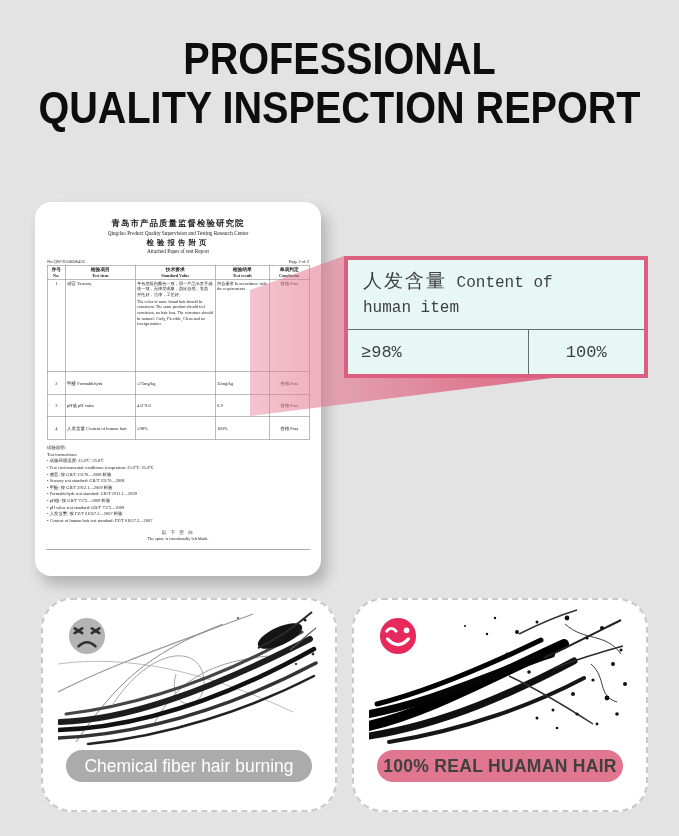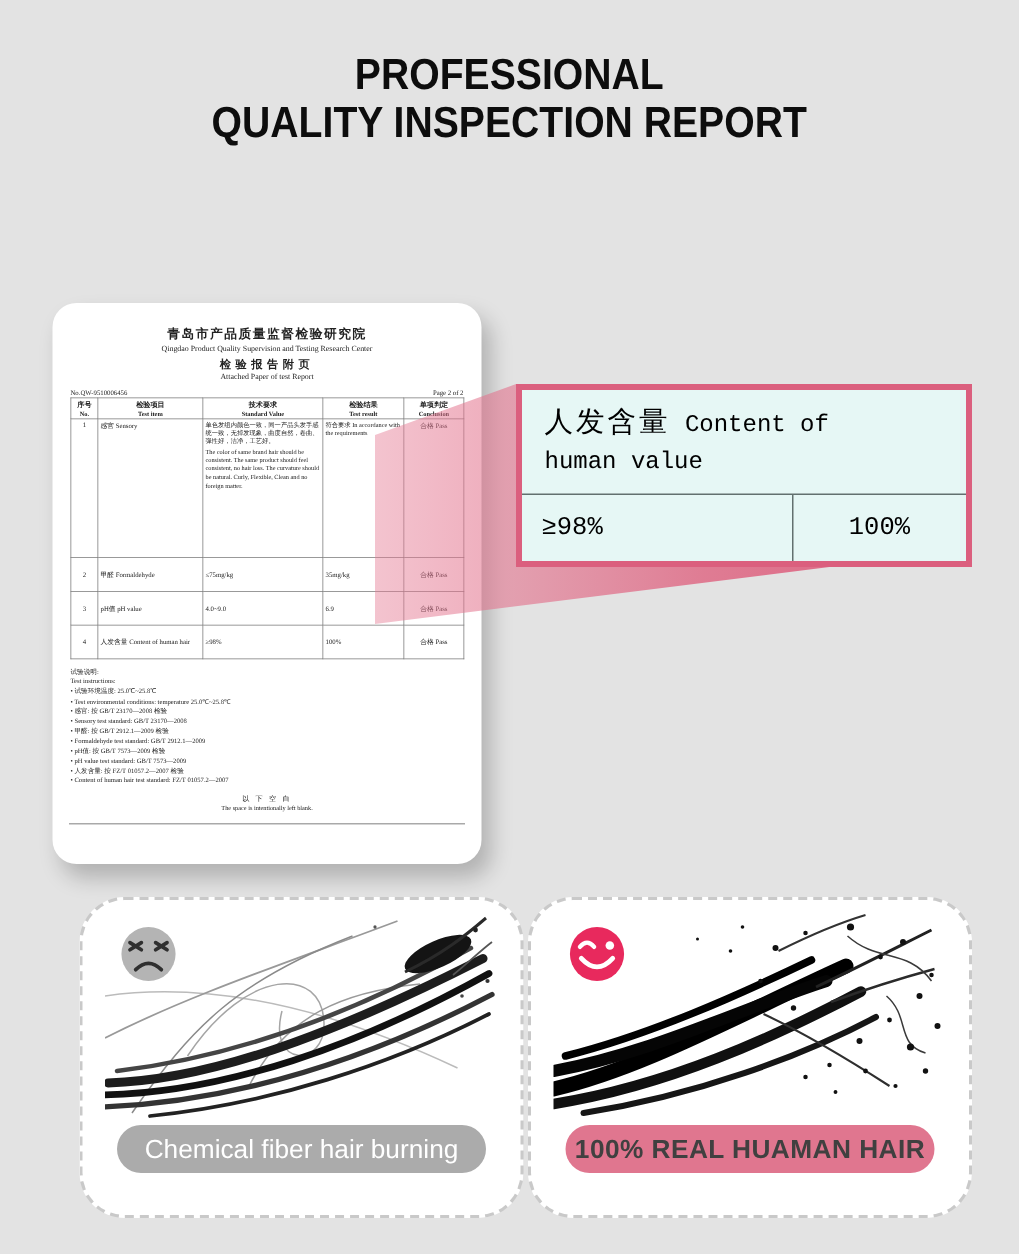--- a/index.html
+++ b/index.html
@@ -1,21 +1,21 @@
 <!DOCTYPE html>
 <html><head>
 <meta charset="utf-8">
 <style>
   html,body { margin:0; padding:0; background:#e3e3e3; }
   .page { position:relative; width:679px; height:836px; background:#e3e3e3;
           overflow:hidden; font-family:"Liberation Sans", sans-serif; }
 
   
   .title { position:absolute; top:34px; left:0; right:0; text-align:center;
-           color:#0d0d0d; font-weight:700; font-size:29px; line-height:1.12; }
+           color:#0d0d0d; font-weight:700; font-size:44px; line-height:1.12; }
   .title .tline { transform:scaleX(0.9); transform-origin:50% 50%; }
 
   
   .doc-card { position:absolute; left:35px; top:202px; width:286px; height:374px;
               background:#ffffff; border-radius:16px; z-index:1;
               box-shadow:6px 9px 14px rgba(0,0,0,0.22); }
   .doc-inner { width:572px; height:748px; transform:scale(0.5); transform-origin:0 0;
                box-sizing:border-box; color:#222; font-family:"Liberation Serif", serif; }
   .doc-head { text-align:center; padding-top:30px; }
   .org-cn { font-size:17px; font-weight:bold; letter-spacing:2px; }
@@ -42,36 +42,36 @@
   .blank-note { text-align:center; margin-top:12px; font-size:9.5px; letter-spacing:3px; }
   .blank-en { text-align:center; font-size:8.4px; letter-spacing:0; margin-top:1px; }
   .doc-rule { border-top:1.5px solid #555; margin:16px 22px 0; }
 
   
   .beam-svg { position:absolute; left:0; top:0; z-index:4; pointer-events:none; }
 
   
   .callout { position:absolute; left:344px; top:256px; width:304px; height:122px;
              background:#e6f7f5; border:4px solid #db5f7e; box-sizing:border-box;
-             z-index:5; color:#000000;
+             z-index:5; color:#404040;
              font-family:"Liberation Mono","DejaVu Sans Mono", monospace; }
   .callout-title { padding:9px 0 0 15px; font-size:16px; line-height:1.45; }
   .callout-title .cn { font-size:19px; letter-spacing:2px; }
   .callout-vals { position:absolute; left:0; right:0; bottom:0; height:44px;
                   border-top:1.5px solid #62706f; display:flex; }
   .val-left { flex:0 0 61%; display:flex; align-items:center; padding-left:13px;
               font-size:17px; border-right:1.5px solid #62706f; box-sizing:border-box; }
   .val-right { flex:1; display:flex; align-items:center; justify-content:center;
                font-size:17px; }
 
   
   .panel { position:absolute; top:598px; width:296px; height:214px; background:#fff;
            border:2px dashed #c9c9c9; border-radius:30px; box-sizing:border-box;
            z-index:2; }
-  .panel-left  { left:53px; }
+  .panel-left  { left:41px; }
   .panel-right { left:352px; }
   .hair { position:absolute; left:15px; top:6px; }
   .face { position:absolute; left:25px; top:17px; }
   .badge { position:absolute; left:50%; transform:translateX(-50%); top:150px;
            width:246px; height:32px; border-radius:17px; display:flex;
            align-items:center; justify-content:center; font-size:17.5px;
            white-space:nowrap; }
   .badge-gray { background:#ababab; color:#ffffff; }
   .badge-pink { background:#e0768f; color:#404040; font-weight:600; letter-spacing:.3px; }
 </style>
@@ -190,21 +190,21 @@
         <stop offset="55%" stop-color="#de5f7d" stop-opacity="0.78"></stop>
         <stop offset="100%" stop-color="#db587a" stop-opacity="0.97"></stop>
       </linearGradient>
     </defs>
     <polygon points="250,290 344,256 648,366 250,416" fill="url(#beamGrad)"></polygon>
   </svg>
 
   <div class="callout">
     <div class="callout-title">
       <span class="cn">人发含量</span><span>  Content of</span>
-      <div>human value</div>
+      <div>human item</div>
     </div>
     <div class="callout-vals">
       <div class="val-left">≥98%</div>
       <div class="val-right">100%</div>
     </div>
   </div>
 
   <div class="panel panel-left">
     <svg class="hair" width="260" height="140" viewBox="0 0 260 140">
       <path d="M0,58 C70,48 150,66 235,106" stroke="#bbbbbb" stroke-width="1" fill="none"></path>

